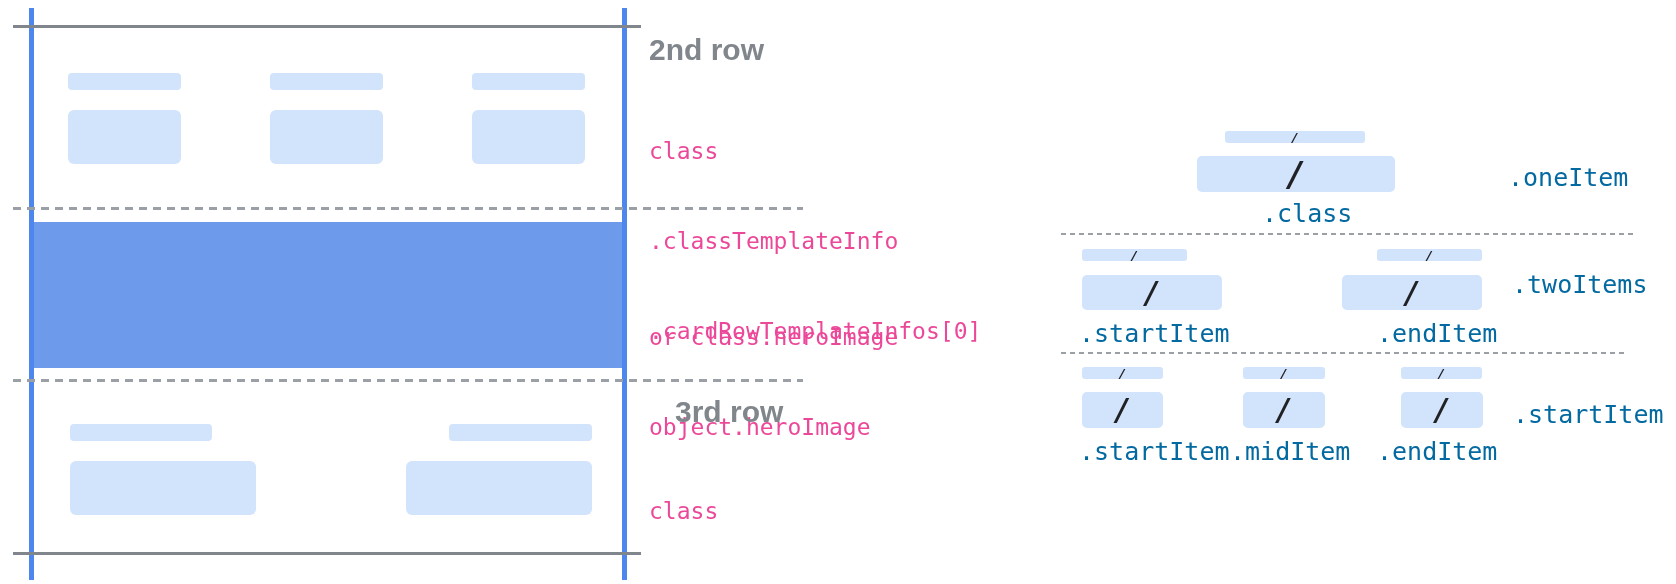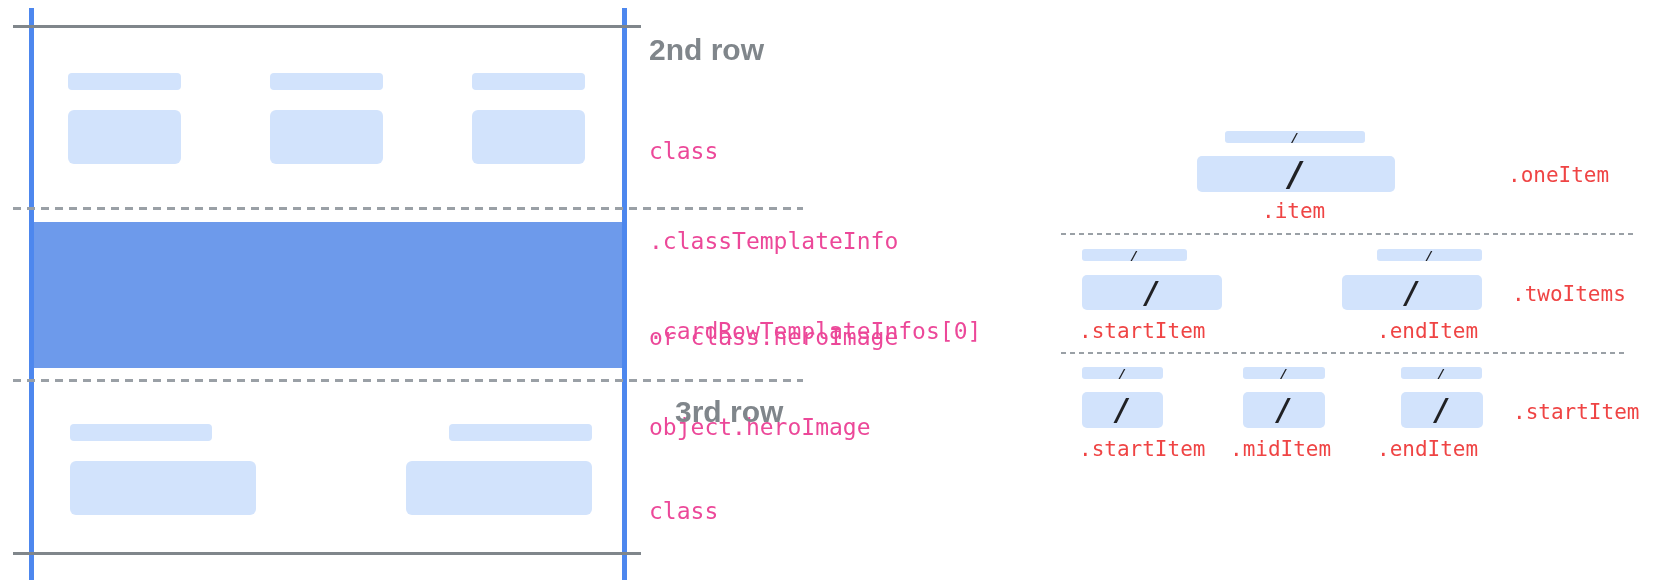--- a/index.html
+++ b/index.html
@@ -24,21 +24,21 @@
   
   .f-label { position: absolute; height: 17px; border-radius: 4px; background: #d2e3fc; }
   .f-value { position: absolute; height: 54px; border-radius: 6px; background: #d2e3fc; }
   .hero    { position: absolute; background: #6d9aeb; }
 
   
   .heading { position: absolute; font-size: 30px; font-weight: bold; color: #80868b; line-height: 34px; }
   .code    { position: absolute; font-family: "DejaVu Sans Mono", "Liberation Mono", monospace;
              font-size: 23px; color: #ec4899; line-height: 30px; white-space: pre; }
   .mono-lbl{ position: absolute; font-family: "DejaVu Sans Mono", "Liberation Mono", monospace;
-             font-size: 21px; color: #ef4444; white-space: pre; }
+             font-size: 25px; color: #0369a1; white-space: pre; }
 
   
   .t-small { position: absolute; height: 12px; border-radius: 3px; background: #d2e3fc;
              display: flex; align-items: center; justify-content: center; }
   .t-big   { position: absolute; border-radius: 5px; background: #d2e3fc;
              display: flex; align-items: center; justify-content: center; }
   .slash-s { font-family: "DejaVu Sans Mono", "Liberation Mono", monospace;
              font-size: 13px; font-weight: bold; font-style: italic; color: #202124; line-height: 1; }
   .slash-b { font-family: "DejaVu Sans Mono", "Liberation Mono", monospace;
              font-size: 30px; font-weight: bold; font-style: italic; color: #202124; line-height: 1; }
@@ -90,37 +90,37 @@
     
   </div>
 
   <div class="t-small" style="left:1225px; top:131px; width:140px;">
     <span class="slash-s">/</span>
   </div>
   <div class="t-big" style="left:1197px; top:156px; width:198px; height:36px;">
     <span class="slash-b slash-xl">/</span>
   </div>
   <div class="mono-lbl" style="left:1508px; top:163px;">.oneItem</div>
-  <div class="mono-lbl" style="left:1262px; top:199px;">.item</div>
+  <div class="mono-lbl" style="left:1262px; top:199px;">.class</div>
 
   <div class="dash-r" style="left:1061px; top:233px; width:575px;"></div>
 
   <div class="t-small" style="left:1082px; top:249px; width:105px;">
     <span class="slash-s">/</span>
   </div>
   <div class="t-big" style="left:1082px; top:275px; width:140px; height:35px;">
     <span class="slash-b">/</span>
   </div>
   <div class="t-small" style="left:1377px; top:249px; width:105px;">
     <span class="slash-s">/</span>
   </div>
   <div class="t-big" style="left:1342px; top:275px; width:140px; height:35px;">
     <span class="slash-b">/</span>
   </div>
-  <div class="mono-lbl" style="left:1512px; top:282px;text-align:right;">.twoItems</div>
+  <div class="mono-lbl" style="left:1512px; top:270px;text-align:right;">.twoItems</div>
   <div class="mono-lbl" style="left:1079px; top:319px;">.startItem</div>
   <div class="mono-lbl" style="left:1377px; top:319px;">.endItem</div>
 
   <div class="dash-r" style="left:1061px; top:352px; width:566px;"></div>
 
   <div class="t-small" style="left:1082px; top:367px; width:81px;">
     <span class="slash-s">/</span>
   </div>
   <div class="t-big" style="left:1082px; top:392px; width:81px; height:36px;">
     <span class="slash-b">/</span>

